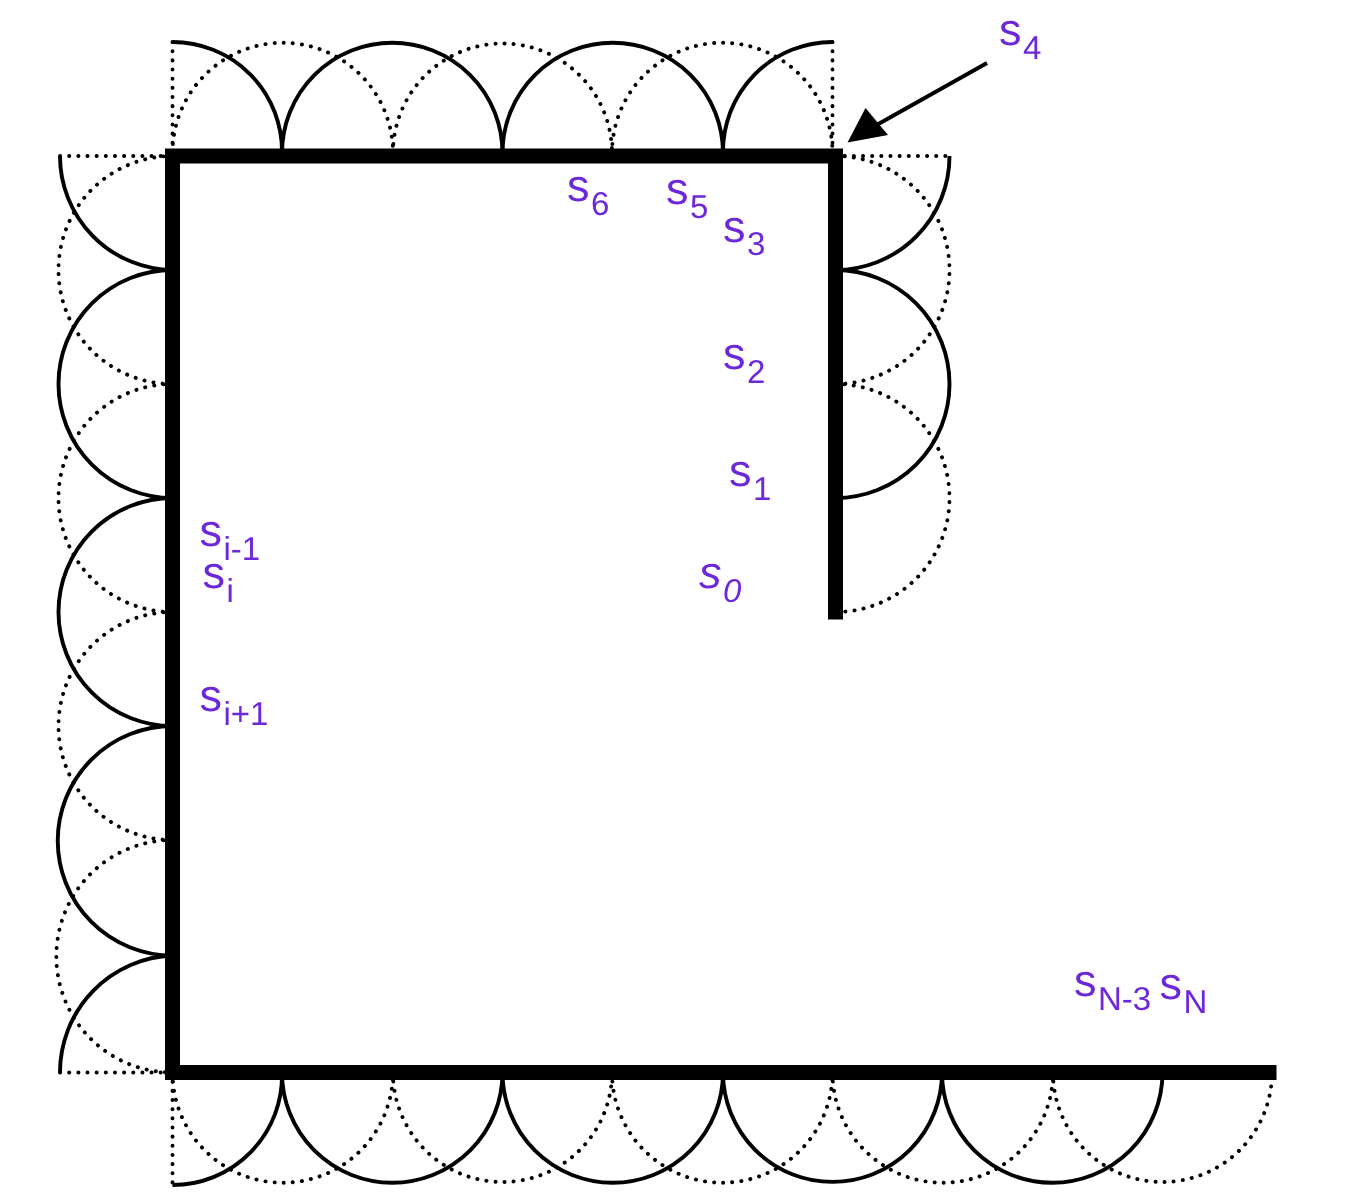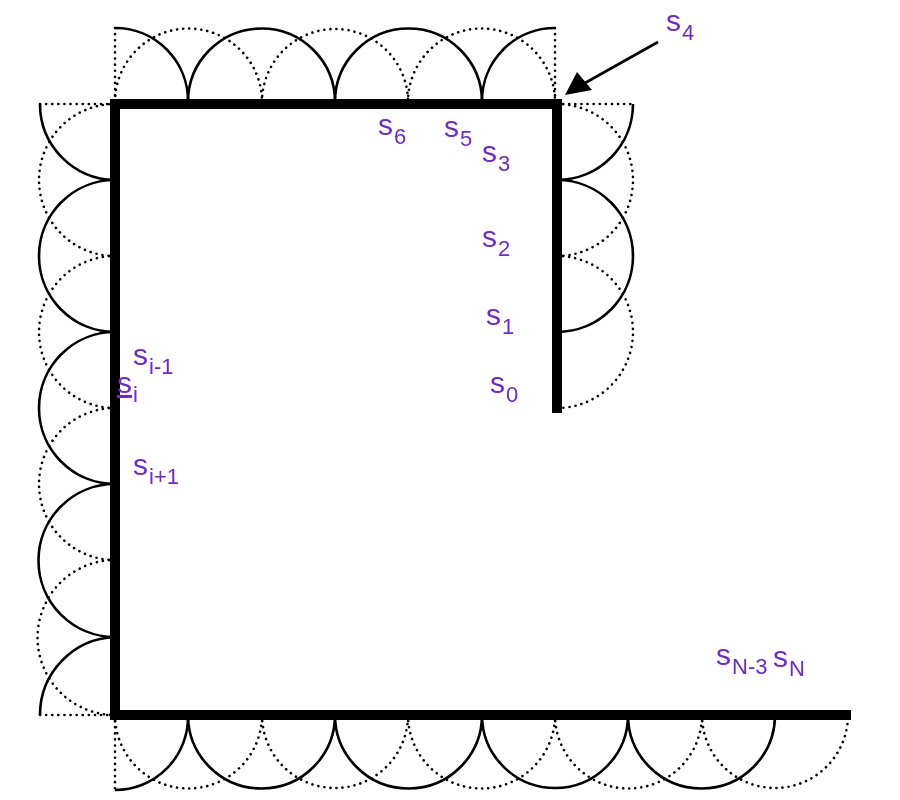--- a/index.html
+++ b/index.html
@@ -73,18 +73,18 @@
     <polygon points="565,95 577,72 592,90" fill="#000"></polygon>
   </g>
 </svg>
 
 <div class="label" style="left:666px; top:6px;"><span>s</span><span class="sub">4</span></div>
 <div class="label" style="left:378px; top:110px;"><span>s</span><span class="sub">6</span></div>
 <div class="label" style="left:444px; top:112px;"><span>s</span><span class="sub">5</span></div>
 <div class="label" style="left:482px; top:137px;"><span>s</span><span class="sub">3</span></div>
 <div class="label" style="left:482px; top:222px;"><span>s</span><span class="sub">2</span></div>
 <div class="label" style="left:486px; top:300px;"><span>s</span><span class="sub">1</span></div>
-<div class="label" style="left:490px; top:368px;"><span>s</span><span class="sub">0</span></div>
+<div class="label" style="left:466px; top:368px;font-style:italic;"><span>s</span><span class="sub">0</span></div>
 <div class="label" style="left:133px; top:302px;margin-top:38px;"><span>s</span><span class="sub">i-1</span></div>
-<div class="label" style="left:117px; top:368px;text-decoration:underline;"><span>s</span><span class="sub">i</span></div>
+<div class="label" style="left:135px; top:368px;"><span>s</span><span class="sub">i</span></div>
 <div class="label" style="left:133px; top:450px;"><span>s</span><span class="sub">i+1</span></div>
 <div class="label" style="left:716px; top:640px;"><span>s</span><span class="sub">N-3</span></div>
 <div class="label" style="left:773px; top:642px;"><span>s</span><span class="sub">N</span></div>
 
 </body></html>

